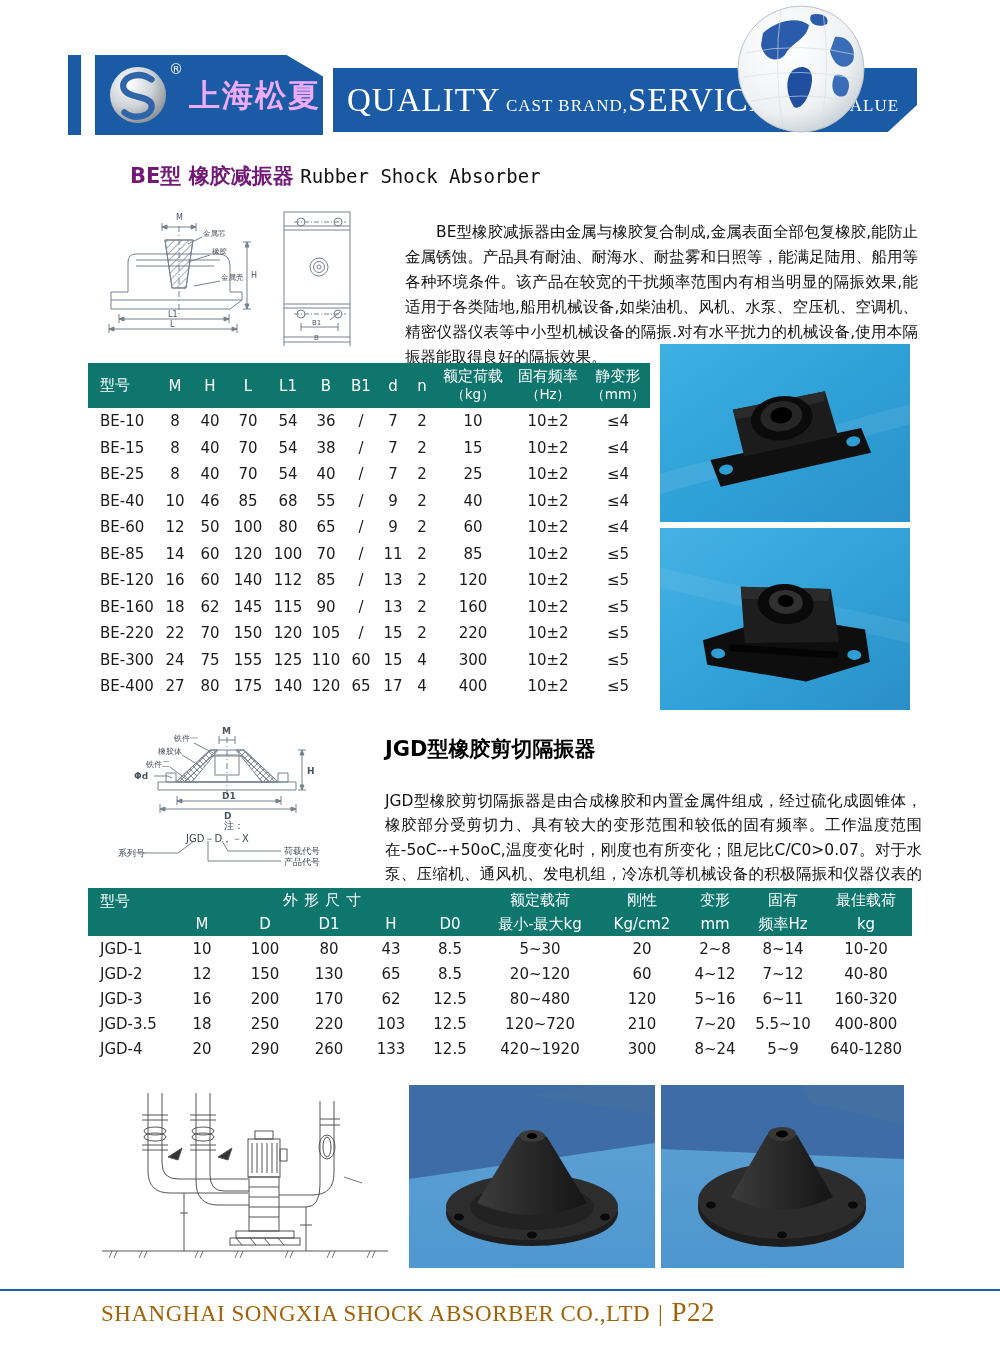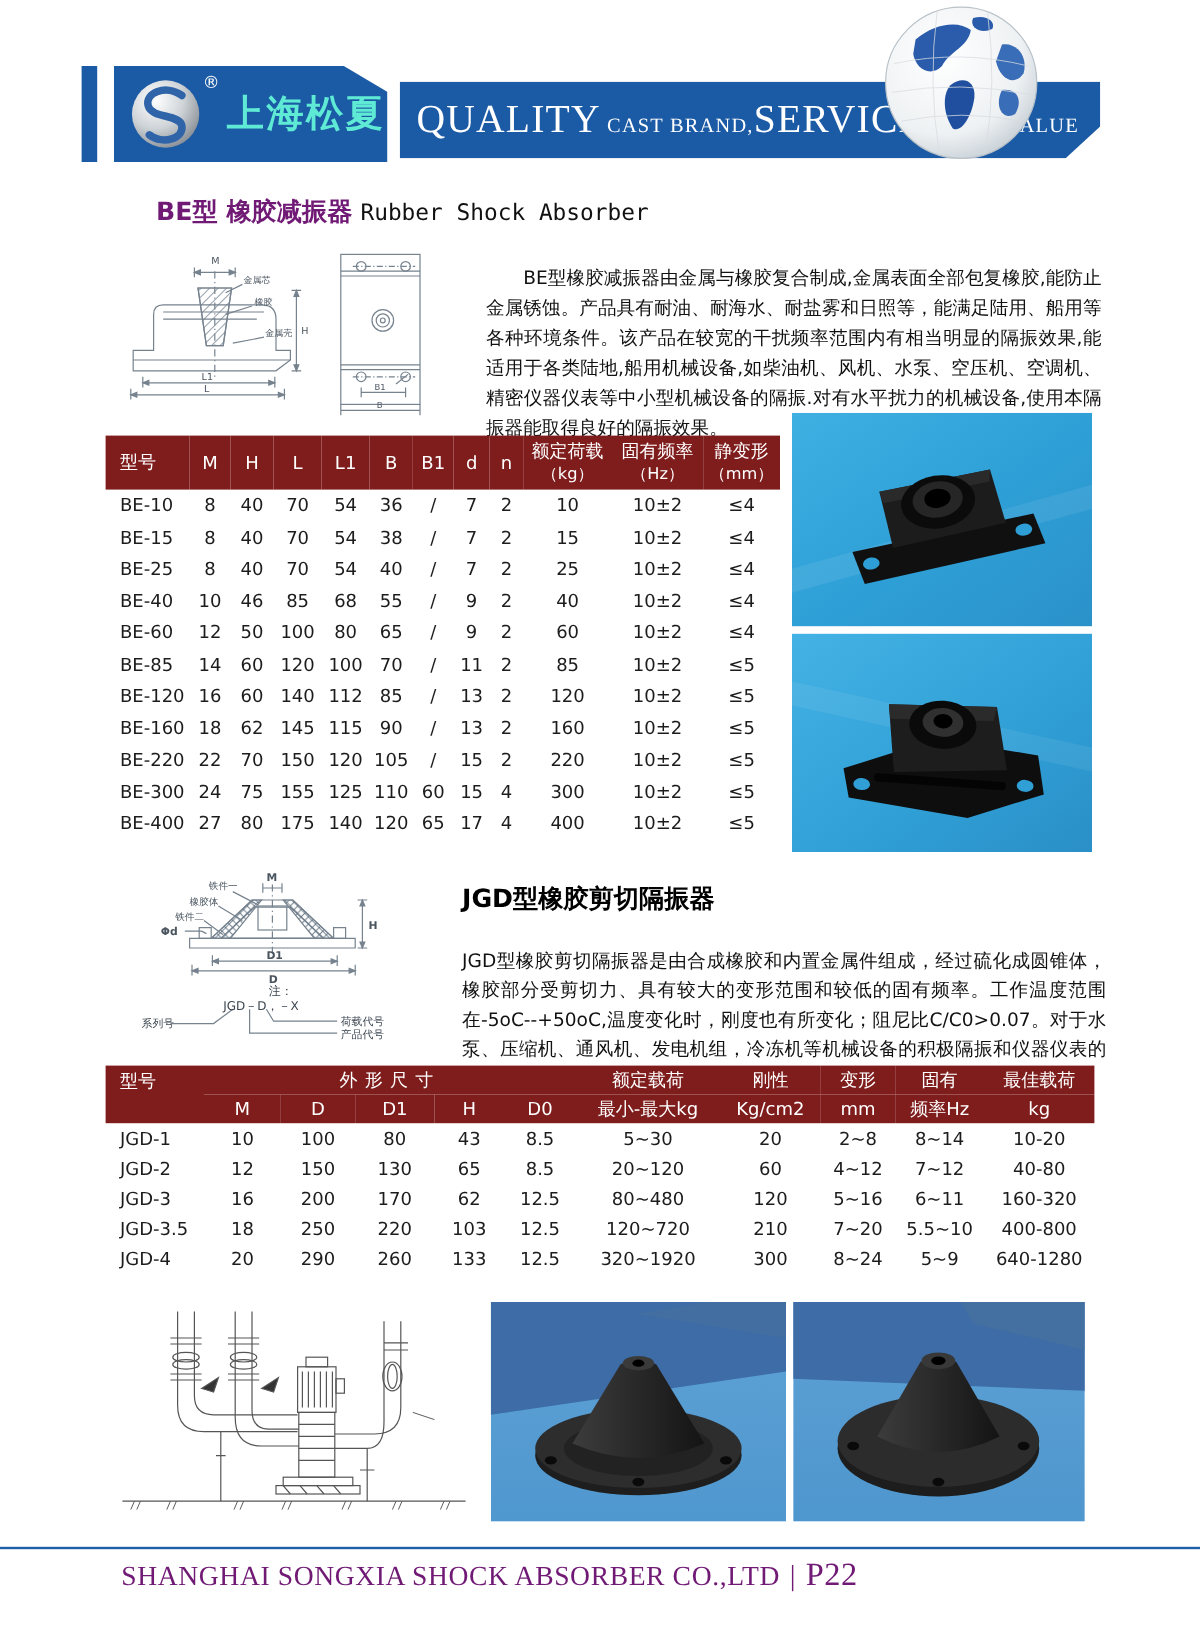--- a/index.html
+++ b/index.html
@@ -5,42 +5,42 @@
   html,body{margin:0;padding:0;background:#fff;}
   body{width:1000px;height:1357px;position:relative;font-family:"DejaVu Sans","Liberation Sans",sans-serif;color:#1a1a1a;overflow:hidden;}
   .abs{position:absolute;}
 
   
   .hdr-strip{left:68px;top:55px;width:13px;height:80px;background:#1b5aa5;}
   .hdr-logo{left:95px;top:55px;width:228px;height:80px;background:#1b5aa5;
     clip-path:polygon(0 0,84% 0,100% 27%,100% 100%,0 100%);}
   .logo-sphere{left:14px;top:11px;width:58px;height:58px;}
   .logo-reg{left:74px;top:6px;color:#fff;font-size:14px;}
-  .logo-cn{left:94px;top:0;height:80px;line-height:80px;color:#5eead4;font-size:31px;font-weight:bold;letter-spacing:2px;}
+  .logo-cn{left:94px;top:0;height:80px;line-height:80px;color:#f0abfc;font-size:31px;font-weight:bold;letter-spacing:2px;}
   .hdr-bar{left:333px;top:68px;width:584px;height:64px;background:#1b5aa5;
     clip-path:polygon(0 0,100% 0,100% 58%,95% 100%,0 100%);
     color:#fff;font-family:"Liberation Serif","DejaVu Serif",serif;}
   .hdr-bar .line{position:absolute;left:14px;top:0;height:64px;line-height:64px;white-space:nowrap;}
   .tag-big{font-size:33px;letter-spacing:1px;}
   .tag-small{font-size:17px;letter-spacing:1px;text-align:center;}
   .hdr-globe{left:735px;top:3px;width:132px;height:132px;z-index:3;}
 
   
   .be-title{left:130px;top:162px;font-size:21px;white-space:nowrap;}
   .be-title .cn{font-weight:bold;color:#701a75;}
   .be-title .en{font-family:"DejaVu Sans Mono","Liberation Mono",monospace;font-size:19px;color:#111;}
   .be-para{left:405px;top:204px;width:513px;font-size:15.5px;line-height:25px;text-align:justify;text-indent:2em;color:#111;}
   .jgd-title{left:385px;top:735px;font-size:21px;font-weight:bold;color:#000;}
   .jgd-para{left:385px;top:773px;width:537px;font-size:15.5px;line-height:24.5px;text-align:justify;color:#111;}
 
   
   table{border-collapse:collapse;table-layout:fixed;}
   .tbl1{left:88px;top:363px;width:562px;}
   .tbl2{left:88px;top:888px;width:824px;}
-  th{background:#7f1d1d;color:#fff;font-weight:normal;font-size:15px;padding:0;}
+  th{background:#0f766e;color:#fff;font-weight:normal;font-size:15px;padding:0;}
   .tbl1 thead th{height:45px;vertical-align:middle;}
   .tbl1 th .unit,.tbl2 th .unit{display:block;font-size:13.5px;}
   td{font-size:15px;color:#1c1c1c;text-align:center;padding:0;}
   .tbl1 tbody tr{height:26.5px;}
   .tbl2 tbody tr{height:25px;}
   .tbl1 td:first-child,.tbl1 th:first-child,
   .tbl2 td:first-child,.tbl2 th.model{text-align:left;padding-left:12px;}
   .tbl2 thead tr{height:24px;}
   .tbl2 th{font-size:15px;}
   .group-span{letter-spacing:6px;}
@@ -52,21 +52,21 @@
   .cone-photo1{left:409px;top:1085px;width:246px;height:183px;}
   .cone-photo2{left:661px;top:1085px;width:243px;height:183px;}
 
   .diag{overflow:visible;}
   .be-diag{left:98px;top:196px;width:294px;height:152px;}
   .jgd-diag{left:98px;top:725px;width:292px;height:152px;}
   .pipe-diag{left:98px;top:1085px;width:294px;height:183px;}
 
   
   .ftr-line{left:0;top:1289px;width:1000px;height:0;border-top:2px solid #1d5fa8;}
-  .ftr{left:0;top:1297px;width:816px;text-align:center;color:#701a75;
+  .ftr{left:0;top:1297px;width:816px;text-align:center;color:#a16207;
     font-family:"Liberation Serif","DejaVu Serif",serif;font-size:23px;letter-spacing:0.5px;white-space:nowrap;}
   .ftr .page{font-size:27px;}
   .ftr .sep{padding:0 8px;font-size:24px;}
 
   svg text{font-family:"DejaVu Sans",sans-serif;}
 </style>
 </head>
 <body>
 
 <div class="abs hdr-strip"></div>
@@ -566,21 +566,21 @@
       <td>5.5~10</td>
       <td>400-800</td>
     </tr>
       <tr>
       <td>JGD-4</td>
       <td>20</td>
       <td>290</td>
       <td>260</td>
       <td>133</td>
       <td>12.5</td>
-      <td>320~1920</td>
+      <td>420~1920</td>
       <td>300</td>
       <td>8~24</td>
       <td>5~9</td>
       <td>640-1280</td>
     </tr>
     </tbody>
 </table>
 
 <svg class="abs diag pipe-diag" viewBox="0 0 294 183">
   <g stroke="#555" stroke-width="1" fill="none">

